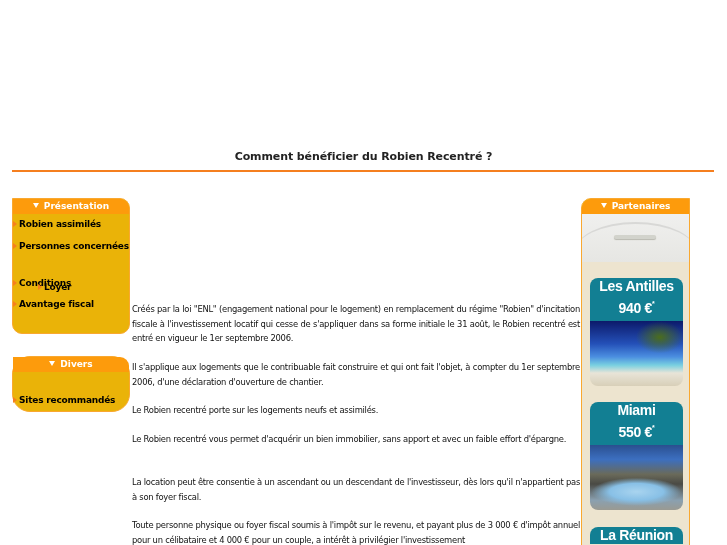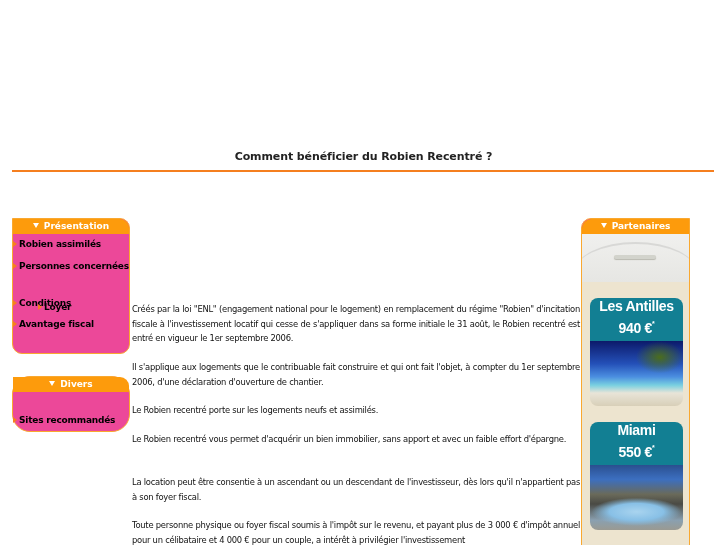--- a/index.html
+++ b/index.html
@@ -4,21 +4,21 @@
 <style>
   html, body { margin: 0; padding: 0; background: #ffffff; }
   body { width: 727px; height: 545px; position: relative; overflow: hidden;
          font-family: "DejaVu Sans", sans-serif; color: #000; }
 
   .page-title { position: absolute; top: 150px; left: 0; width: 727px; text-align: center;
                 font-family: "DejaVu Sans", sans-serif; font-weight: bold; font-size: 11px; color: #222; letter-spacing: -0.1px; }
   .title-rule { position: absolute; top: 170px; left: 12px; width: 702px; height: 2px; background: #f57f1f; }
 
   
-  .sbox { position: absolute; border: 1px solid #f9a830; border-radius: 0 10px 10px 10px; background: #ec4899; box-sizing: border-box; margin-top: 20px; }
+  .sbox { position: absolute; border: 1px solid #f9a830; border-radius: 0 10px 10px 10px; background: #eab308; box-sizing: border-box; }
   .sbox-head { background: #fd9b0c; color: #fff; font-family: "DejaVu Sans", sans-serif; font-weight: bold;
                font-size: 9px; text-align: center; height: 15px; line-height: 15px;
                border-radius: 0 9px 0 0; }
   .sbox-head .tri { display: inline-block; width: 0; height: 0; border-left: 3.5px solid transparent;
                     border-right: 3.5px solid transparent; border-top: 5px solid #fff; margin-right: 5px; vertical-align: 1px; }
   .navitem { position: absolute; left: 0; font-family: "DejaVu Sans", sans-serif; font-weight: bold; font-size: 9px;
              color: #000; white-space: nowrap; letter-spacing: -0.2px; cursor: pointer; }
   .navitem .arr { display: inline-block; width: 0; height: 0; border-top: 3px solid transparent;
                   border-bottom: 3px solid transparent; border-left: 4px solid #f57f1f; margin-right: 2px; vertical-align: 0px; }
 

